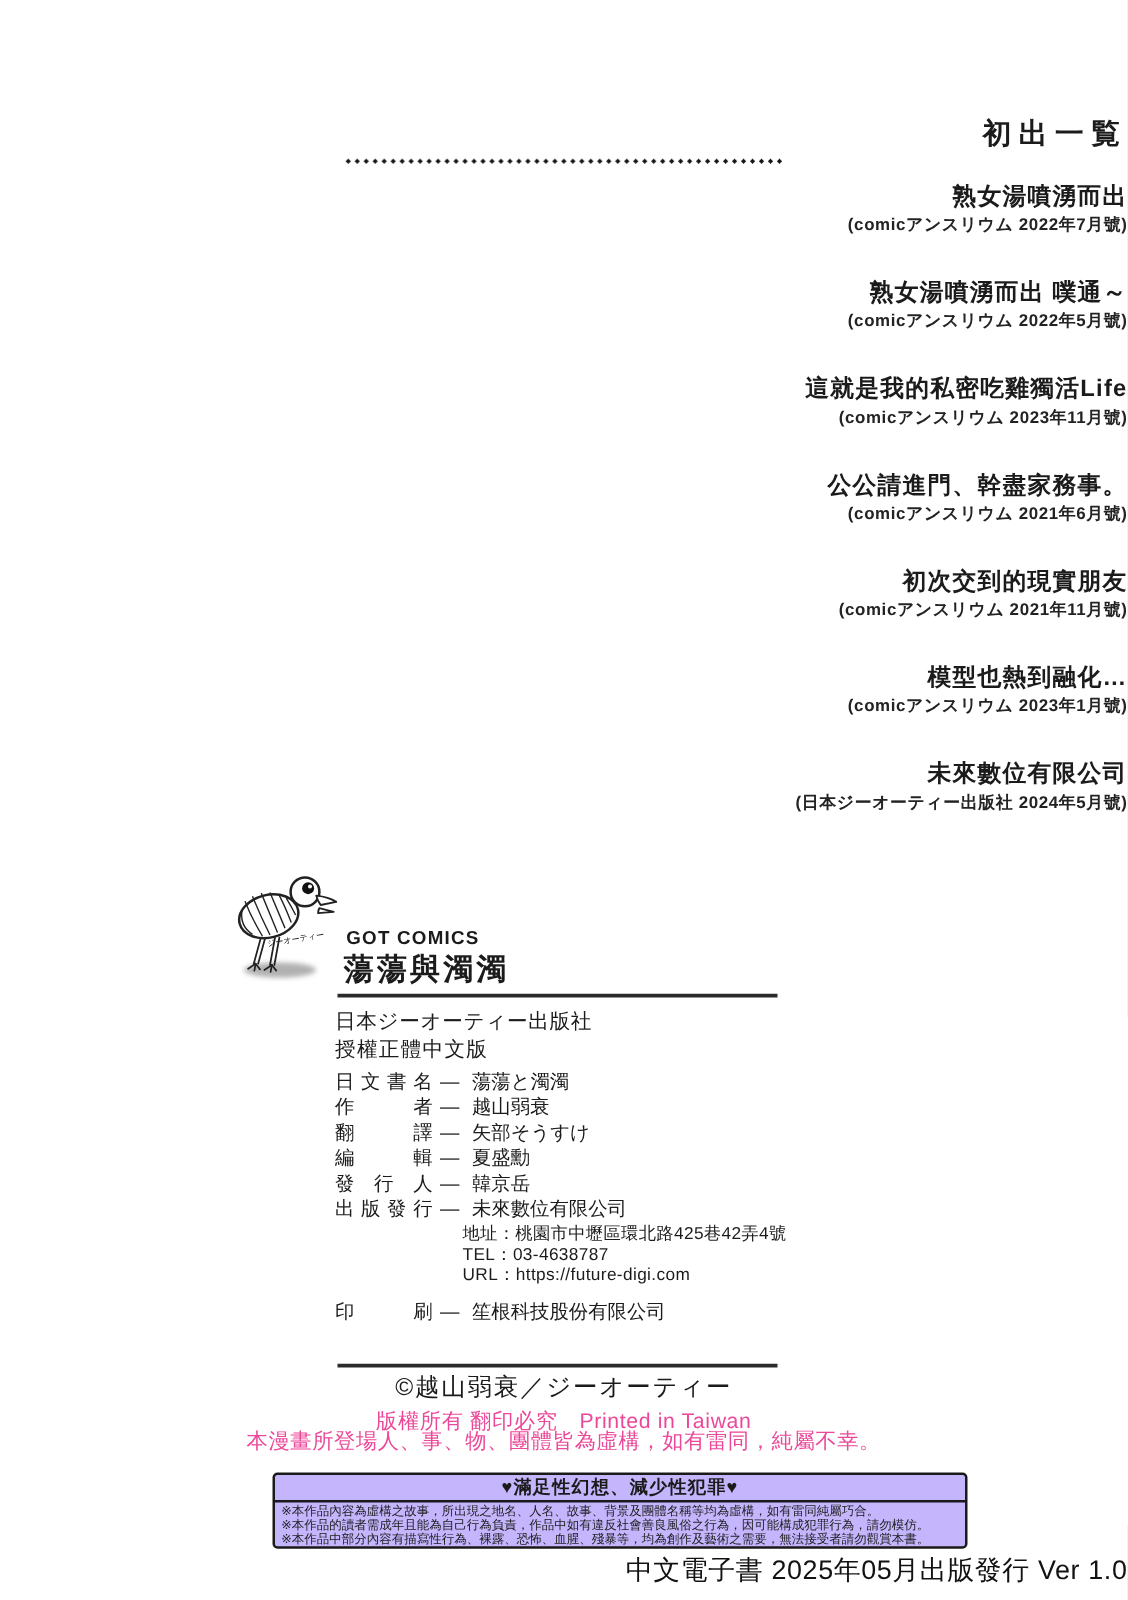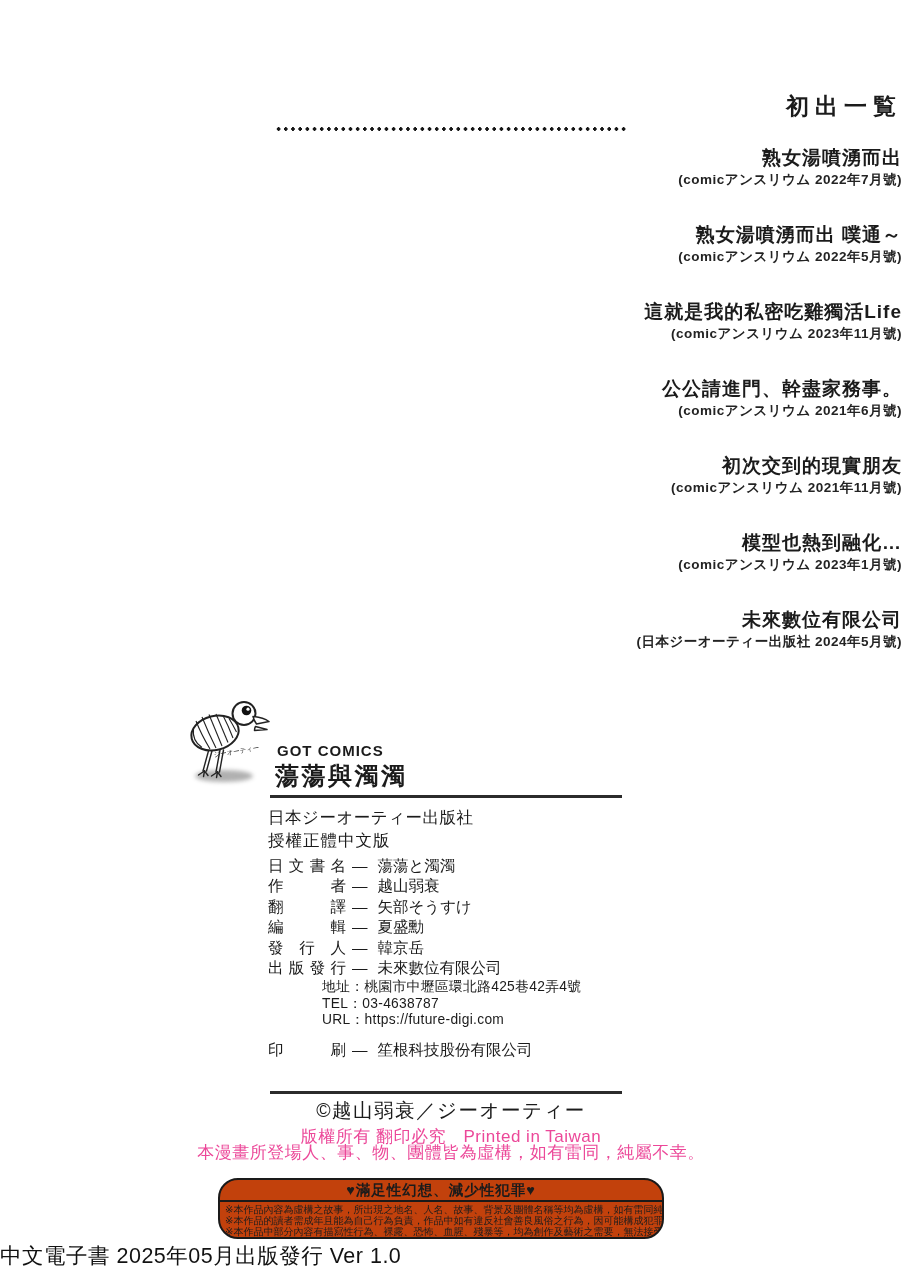--- a/index.html
+++ b/index.html
@@ -34,42 +34,42 @@
   .rule-copy{top:1091px;}
 
   
   .colophon{position:absolute;left:268px;top:806px;}
   .pub-jp{font-size:16.5px;line-height:23px;letter-spacing:0.5px;}
   .license{font-size:16.5px;line-height:23px;letter-spacing:1px;}
   .rows{margin-top:4px;}
   .crow{font-size:15.5px;line-height:20.4px;white-space:nowrap;}
   .lbl{display:inline-block;width:78px;text-align:justify;text-align-last:justify;vertical-align:top;}
   .dash{display:inline-block;margin:0 10px 0 6px;}
-  .details{margin-left:54px;margin-top:1px;font-size:13.8px;line-height:16.3px;letter-spacing:0.3px;}
+  .details{margin-left:102px;margin-top:1px;font-size:13.8px;line-height:16.3px;letter-spacing:0.3px;}
   .print-row{margin-top:12px;}
 
   
   .copyright{position:absolute;top:1098px;left:0;width:100%;text-align:center;}
   .c1{font-size:19.5px;line-height:24px;letter-spacing:1.5px;margin-bottom:7px;}
   .c2,.c3{font-size:17px;line-height:16px;letter-spacing:0.5px;color:#ec4899;}
 
   
   .disclaimer{
-    position:absolute;left:218px;top:1178px;width:446px;height:61px;
-    border:2px solid #1a1a1a;border-radius:20px;box-sizing:border-box;
-    background:#c2410c;overflow:hidden;
+    position:absolute;left:218px;top:1178px;width:556px;height:61px;
+    border:2px solid #1a1a1a;border-radius:4px;box-sizing:border-box;
+    background:#c4b5fd;overflow:hidden;
   }
   .d-head{font-size:14.5px;font-weight:bold;text-align:center;line-height:20px;letter-spacing:1px;}
   .d-sep{height:1.5px;background:#1a1a1a;width:100%;}
   .d-body{padding:2px 5px 0 5px;}
   .d-line{font-size:10px;line-height:11.4px;white-space:nowrap;color:#1d1d1d;}
 
   
   .footer{
-    position:absolute;top:1242px;left:0;width:100%;text-align:left;
+    position:absolute;top:1242px;left:0;width:100%;text-align:right;
     font-size:21.5px;line-height:28px;letter-spacing:0.5px;color:#121212;
   }
 </style>
 </head>
 <body>
 
 <div class="page">
 
   <section class="pub-list">
     <h1>初出一覧</h1>

